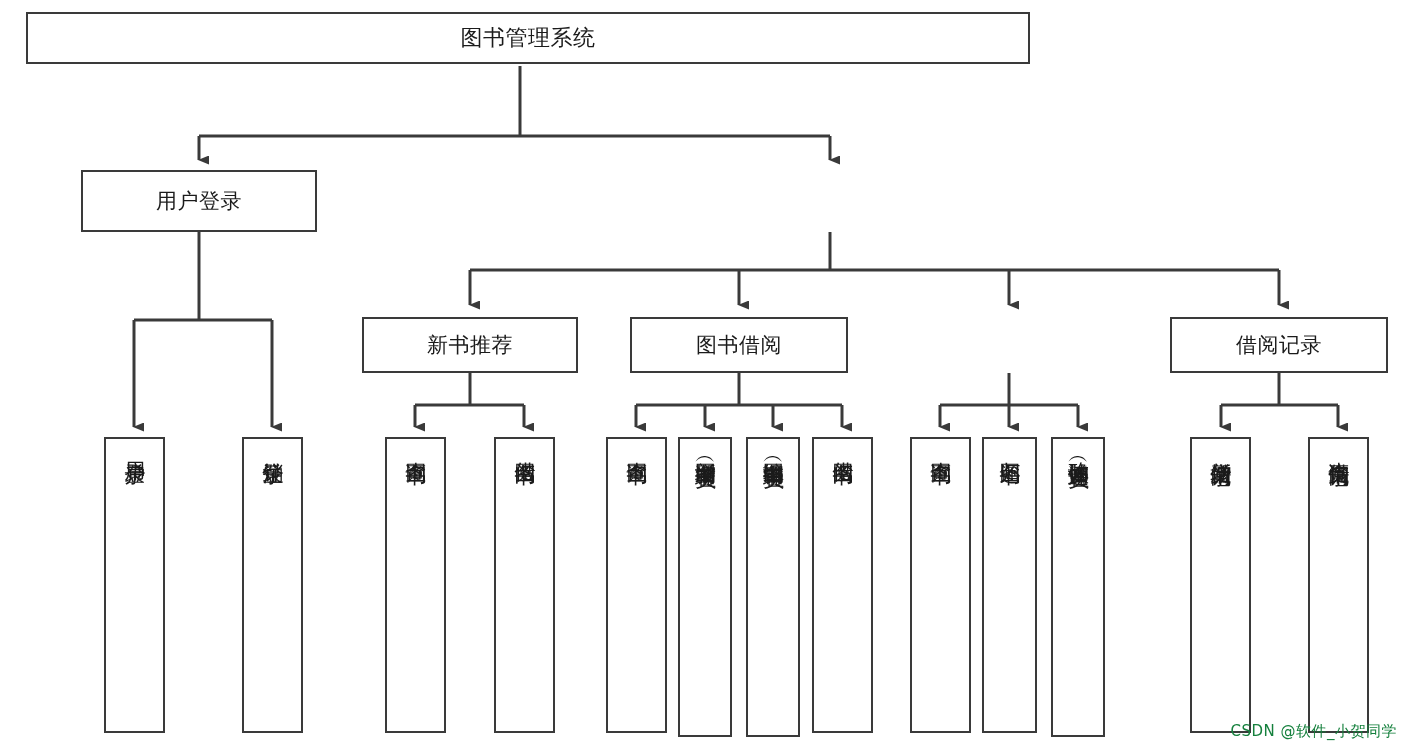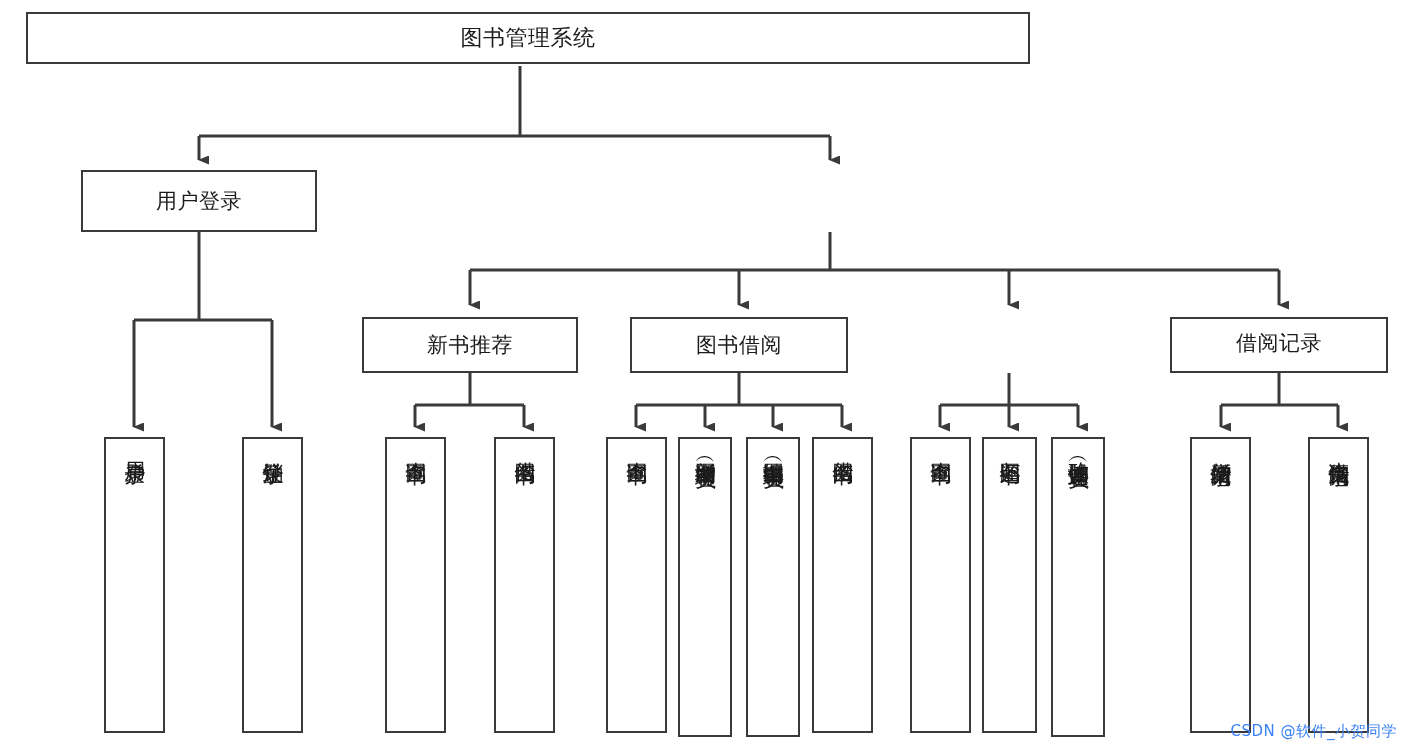--- a/index.html
+++ b/index.html
@@ -62,21 +62,21 @@
     text-orientation: upright;
     letter-spacing: 1px;
     line-height: 1;
     white-space: nowrap;
   }
   #watermark {
     position: absolute;
     right: 8px;
     bottom: 6px;
     font-size: 15px;
-    color: #3b82f6;
+    color: #15803d;
     letter-spacing: 0.5px;
     white-space: nowrap;
     user-select: none;
   }
 </style>
 </head>
 <body>
 
 <div id="diagram-root">
 
@@ -137,21 +137,21 @@
   <div class="node horiz" style="left:81px; top:170px; width:236px; height:62px;">
     <span class="node-label">用户登录</span>
   </div>
 
   <div class="node horiz" style="left:630px; top:317px; width:218px; height:56px;">
     <span class="node-label">图书借阅</span>
   </div>
   <div class="node horiz" style="left:362px; top:317px; width:216px; height:56px;">
     <span class="node-label">新书推荐</span>
   </div>
-  <div class="node horiz" style="left:1170px; top:317px; width:218px; height:56px;font-family:Liberation Mono, monospace;">
+  <div class="node horiz" style="left:1170px; top:317px; width:218px; height:56px;">
     <span class="node-label">借阅记录</span>
   </div>
 
   <div class="node vert" style="left:104px; top:437px; width:61px; height:296px;">
     <span class="node-label">用户登录</span>
   </div>
   <div class="node vert" style="left:242px; top:437px; width:61px; height:296px;">
     <span class="node-label">注销登录</span>
   </div>
 

